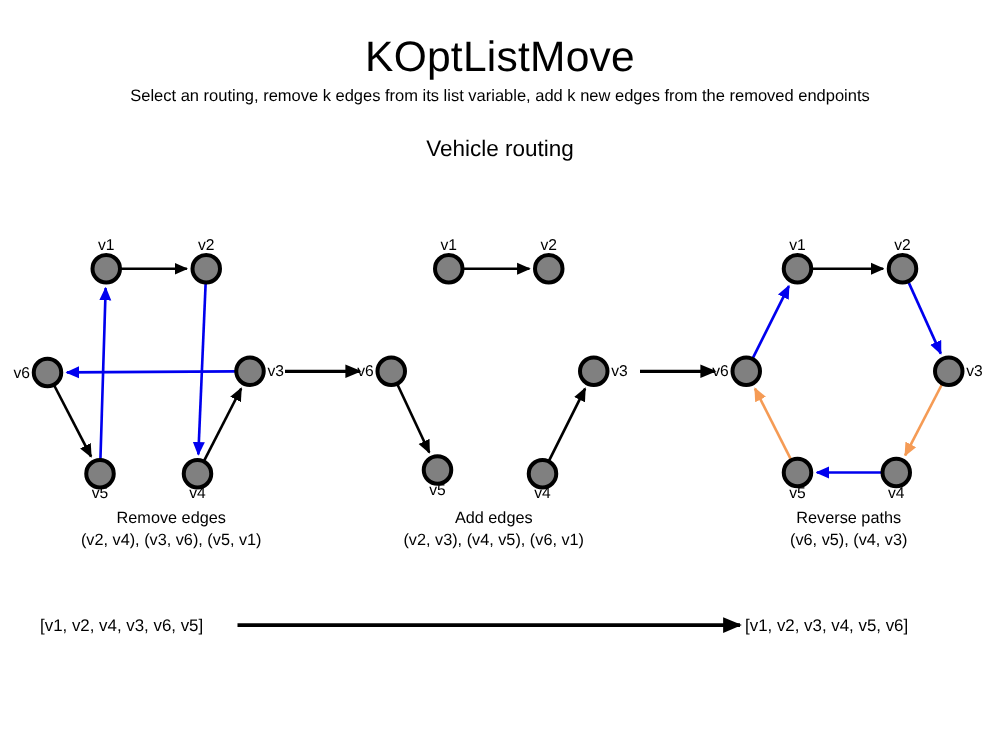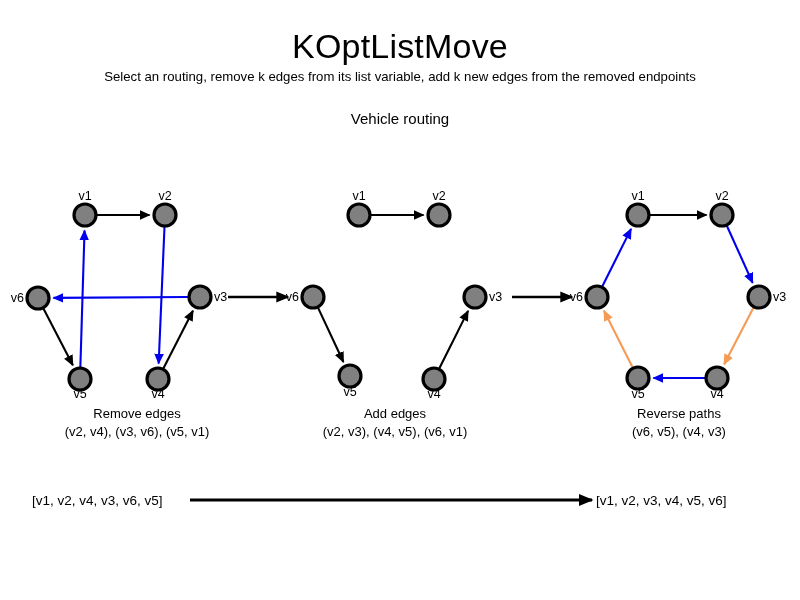--- a/index.html
+++ b/index.html
@@ -34,21 +34,21 @@
     font-weight: 400;
     letter-spacing: 0.2px;
   }
   #page-subtitle {
     top: 68px;
     font-size: 13.2px;
     line-height: 18px;
   }
   #problem-label {
     top: 110px;
-    font-size: 15px;
+    font-size: 18px;
     line-height: 18px;
   }
   svg#diagram {
     position: absolute;
     left: 0;
     top: 0;
     width: 800px;
     height: 600px;
     display: block;
   }

